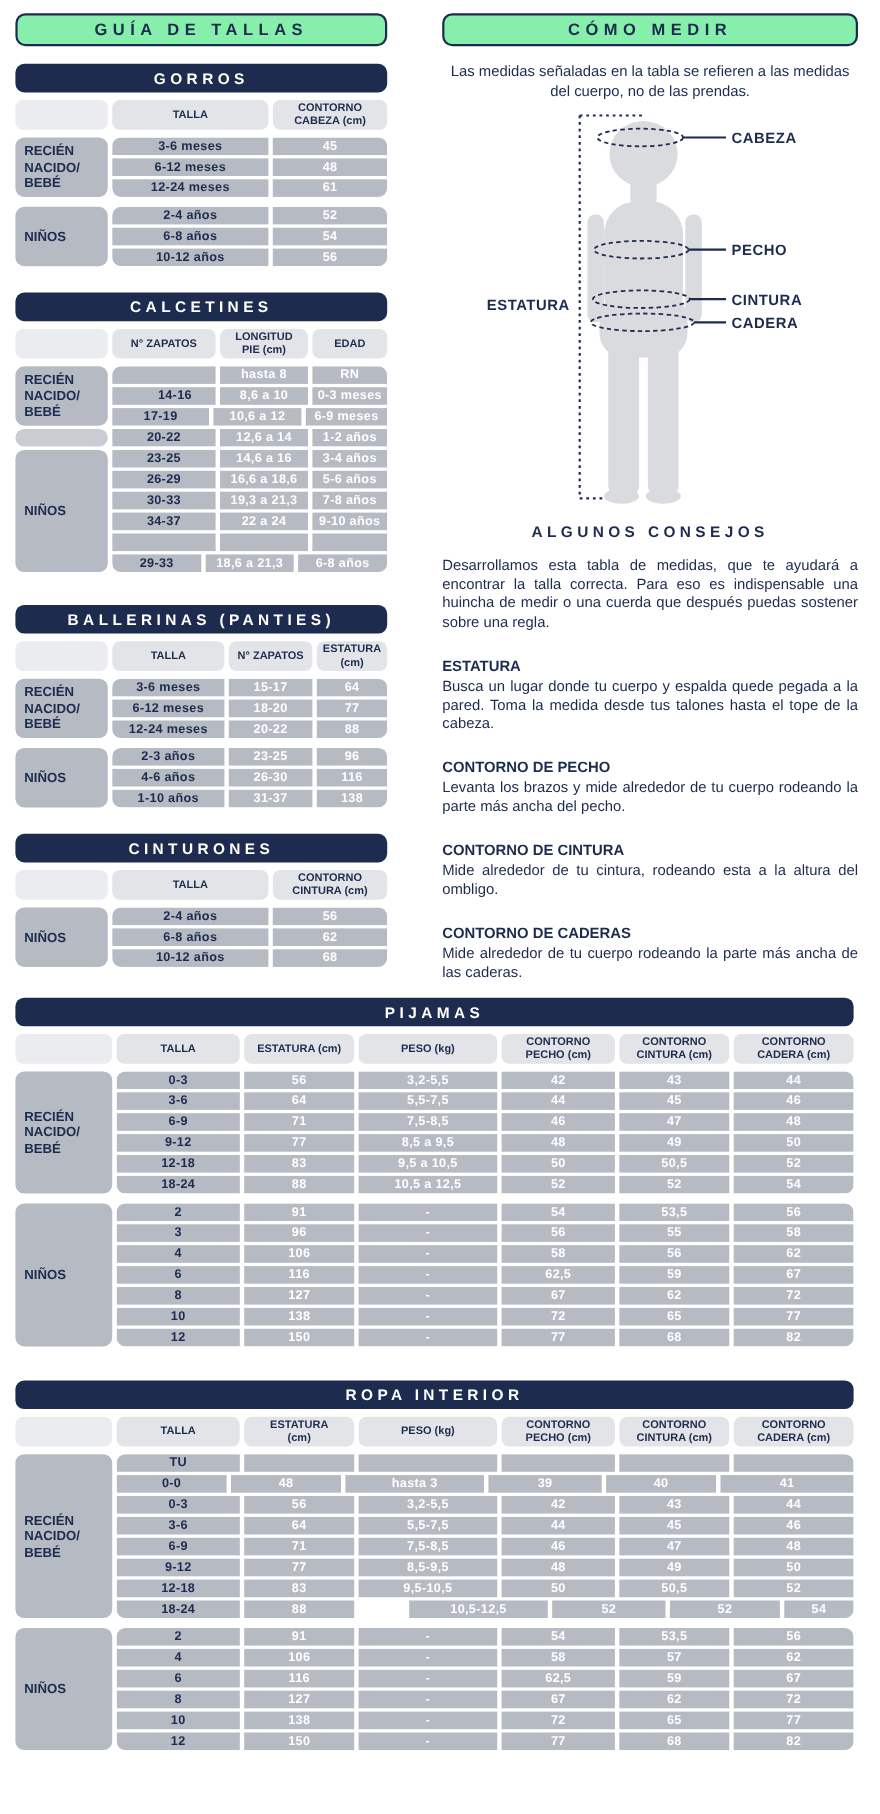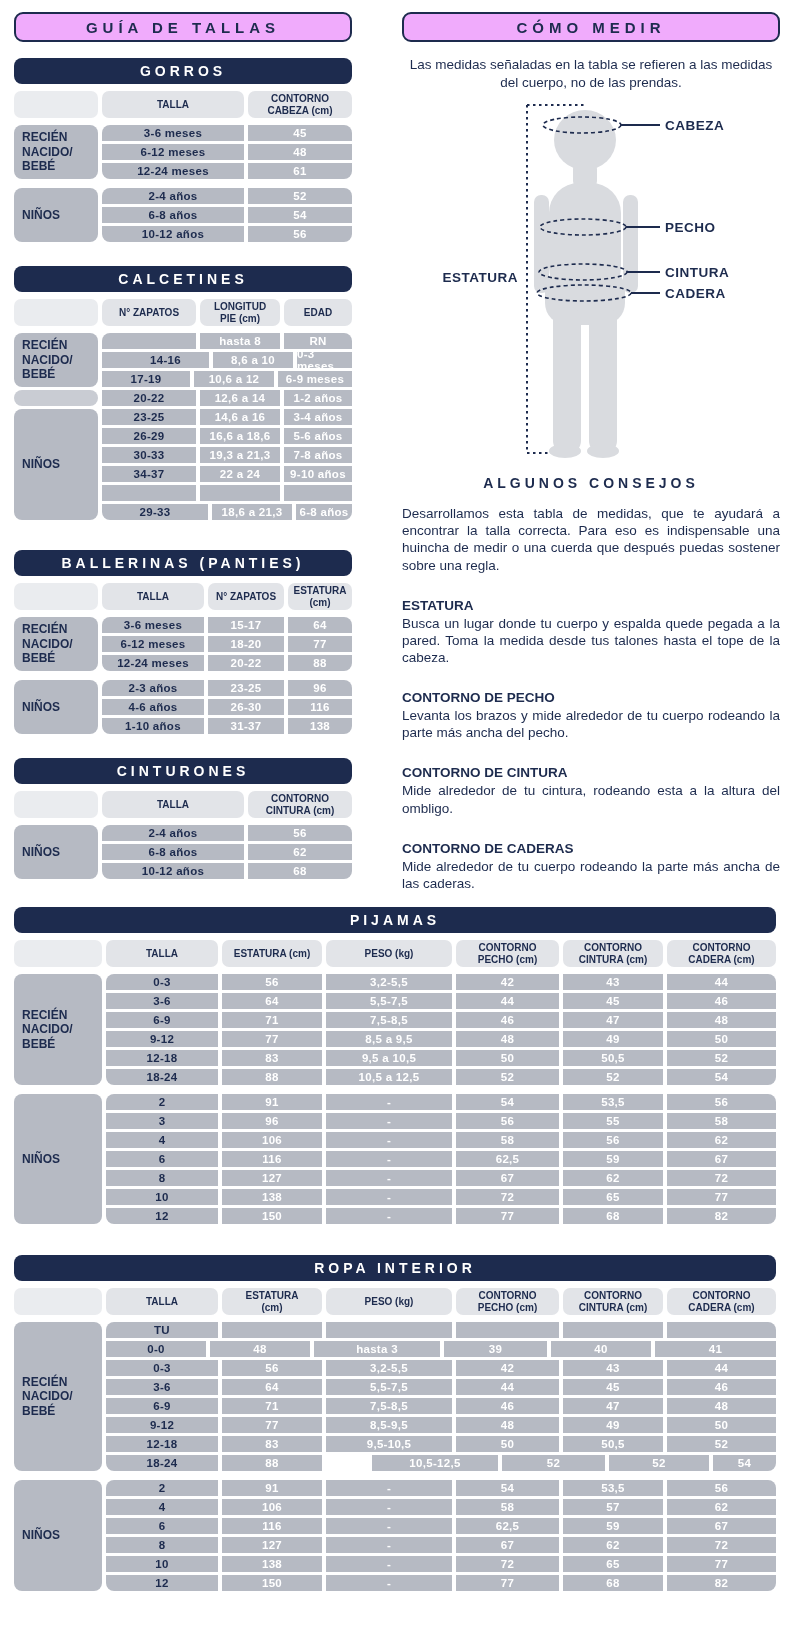--- a/index.html
+++ b/index.html
@@ -1,20 +1,20 @@
 <!DOCTYPE html>
 <html><head>
 <meta charset="utf-8">
 <style>
   *{box-sizing:border-box;margin:0;padding:0}
   html,body{background:#fff}
   body{font-family:"Liberation Sans",sans-serif;color:#1d2b4e}
   .page{position:relative;width:800px;height:1649px;background:#fff;overflow:hidden}
 
-  .title-box{height:30px;border:2px solid #1d2b4e;border-radius:9px;background:#f0abfc;
+  .title-box{height:30px;border:2px solid #1d2b4e;border-radius:9px;background:#86efac;
     display:flex;align-items:center;justify-content:center;
     font-weight:bold;font-size:15px;letter-spacing:5px;color:#1d2b4e}
 
   .col-left{position:absolute;left:14px;top:12px;width:338px}
   .col-right{position:absolute;left:402px;top:12px;width:378px}
   .full-table{position:absolute;left:14px;width:762px}
   #t-pijamas{top:907px}
   #t-ropa{top:1255px}
 
   
@@ -134,21 +134,21 @@
             <div class="cat" style="width: 84px;">RECIÉN
 NACIDO/
 BEBÉ</div>
             <div class="rows">
               <div class="row">
                 <div class="cell c-first" style="width: 94px;"></div>
                 <div class="cell c-rest" style="width: 80px;">hasta 8</div>
                 <div class="cell c-rest" style="flex: 1 1 0%;">RN</div>
               </div>
               <div class="row">
-                <div class="cell c-first" style="width: 107px; padding-left: 20px;">14-16</div>
+                <div class="cell c-first" style="width: 94px; padding-left: 20px;">14-16</div>
                 <div class="cell c-rest" style="width: 80px;">8,6 a 10</div>
                 <div class="cell c-rest" style="flex: 1 1 0%;">0-3 meses</div>
               </div>
               <div class="row">
                 <div class="cell c-first" style="width: 88px; text-align: right;">17-19</div>
                 <div class="cell c-rest" style="width: 80px;">10,6 a 12</div>
                 <div class="cell c-rest" style="flex: 1 1 0%;">6-9 meses</div>
               </div>
             </div>
           </div>
@@ -184,21 +184,21 @@
                 <div class="cell c-first" style="width: 94px;">34-37</div>
                 <div class="cell c-rest" style="width: 80px;">22 a 24</div>
                 <div class="cell c-rest" style="flex: 1 1 0%;">9-10 años</div>
               </div>
               <div class="row">
                 <div class="cell c-first" style="width: 94px;"></div>
                 <div class="cell c-rest" style="width: 80px;"></div>
                 <div class="cell c-rest" style="flex: 1 1 0%;"></div>
               </div>
               <div class="row">
-                <div class="cell c-first" style="width: 106px;">29-33</div>
+                <div class="cell c-first" style="width: 81px;">29-33</div>
                 <div class="cell c-rest" style="width: 80px;">18,6 a 21,3</div>
                 <div class="cell c-rest" style="flex: 1 1 0%;">6-8 años</div>
               </div>
             </div>
           </div>
         </div>
       </section>
 
     <section id="t-ballerinas">
         <div class="tbl-title">BALLERINAS (PANTIES)</div>

